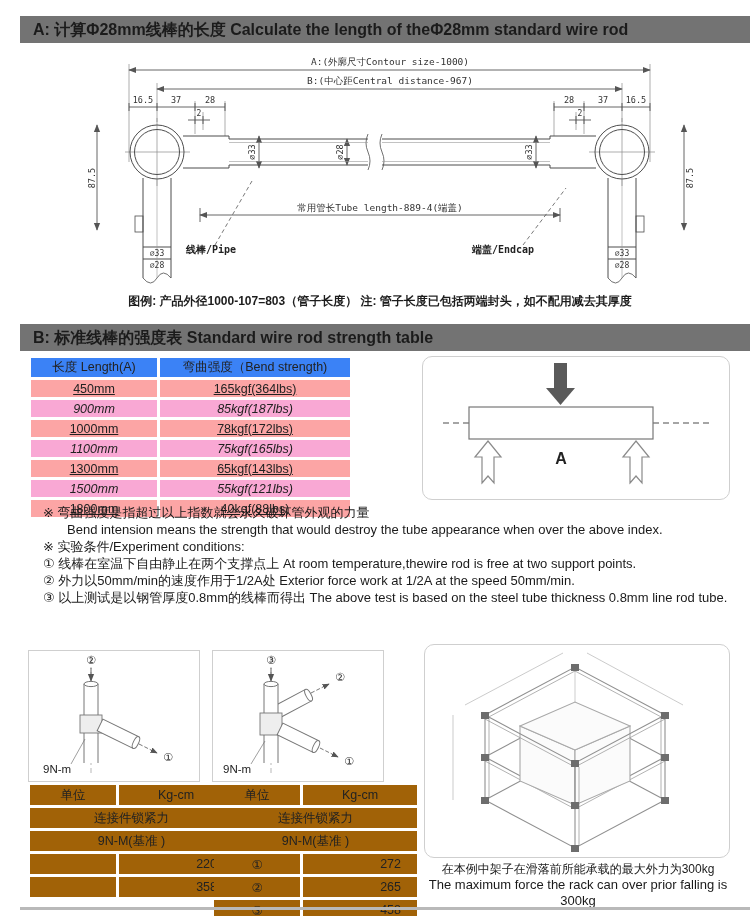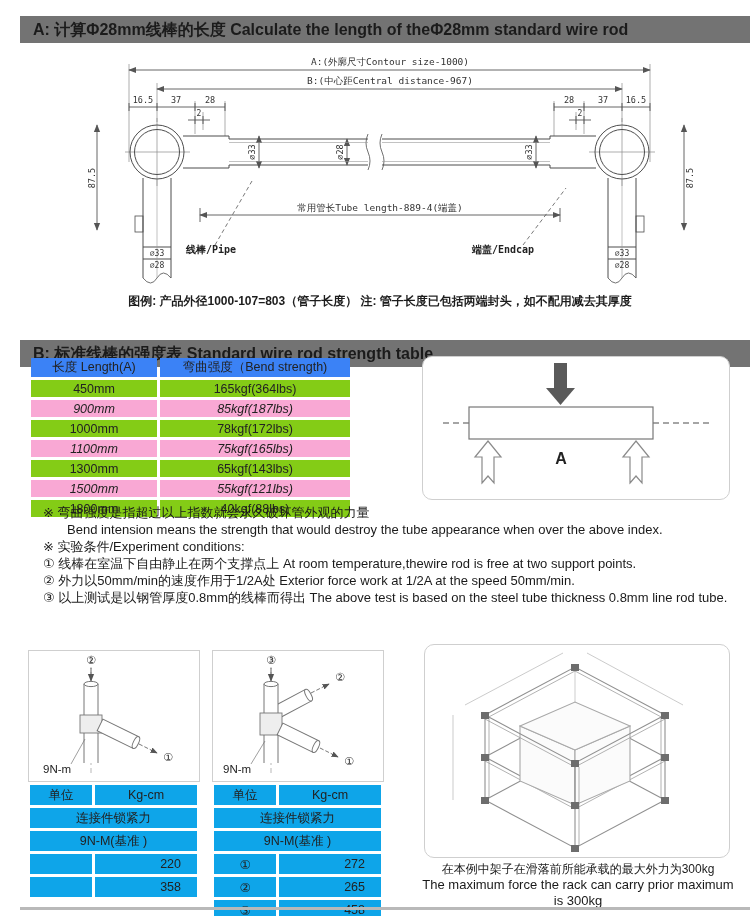--- a/index.html
+++ b/index.html
@@ -1,41 +1,41 @@
 <!DOCTYPE html>
 <html><head>
 <meta charset="utf-8">
 <style>
   html,body{margin:0;padding:0;background:#fff;}
   #page{position:relative;width:750px;height:916px;background:#ffffff;
         font-family:"Liberation Sans","DejaVu Sans",sans-serif;color:#222;overflow:hidden;}
   .hdr{position:absolute;left:20px;width:730px;height:27px;background:#737373;color:#1b1b1b;
        font-weight:bold;font-size:16px;line-height:27px;padding-left:13px;box-sizing:border-box;}
-  #hdrA{top:16px;} #hdrB{top:324px;margin-top:16px;} #hdrC{top:608px;}
+  #hdrA{top:16px;} #hdrB{top:324px;} #hdrC{top:608px;}
   #adraw{position:absolute;left:0;top:50px;}
   .capA{position:absolute;left:55px;width:650px;top:293px;text-align:center;
         font-weight:bold;font-size:12px;color:#1d1d1d;}
   
   .btab{position:absolute;left:28px;top:355px;border-collapse:separate;border-spacing:3px;
         font-size:12.5px;color:#222;}
   .btab th,.btab td{height:15px;text-align:center;padding:1px 4px;font-weight:normal;}
   .btab th{background:#3b82f6;}
   .btab .c1{width:118px;} .btab .c2{width:182px;}
-  .btab tr.alt td{background:#f9a8d4;font-style:italic;} .btab tr.plain td{background:#84cc16;}
+  .btab tr.alt td{background:#f9a8d4;font-style:italic;} .btab tr.plain td{background:#fca5a5;text-decoration:underline;}
   .rbox{position:absolute;border:1px solid #cfcfcf;border-radius:10px;background:#fff;}
   #bbox{left:422px;top:356px;width:306px;height:142px;}
   #cbox{left:424px;top:644px;width:304px;height:212px;}
   .notes{position:absolute;left:24px;top:504px;width:716px;font-size:13px;line-height:17px;color:#1a1a1a;margin-left:19px;}
   .notes .ind{padding-left:24px;}
   
   .jbox{position:absolute;width:170px;height:130px;border:1px solid #cfcfcf;background:#fff;}
   #jbox1{left:28px;top:650px;} #jbox2{left:212px;top:650px;}
   .ctab{position:absolute;border-collapse:separate;border-spacing:3px;font-size:12.5px;color:#222;}
   #ctab1{left:27px;top:782px;} #ctab2{left:211px;top:782px;}
-  .ctab td{background:#0ea5e9;height:20px;text-align:center;padding:0 0;}
+  .ctab td{background:#a16207;height:20px;text-align:center;padding:0 12px;}
   .ctab .c1{width:62px;} .ctab .c2{width:86px;}
   .ctab td.val{text-align:right;padding-right:16px;}
   .cnote{position:absolute;left:418px;top:861px;width:320px;text-align:center;line-height:16px;color:#1a1a1a;}
   .cnote .cn{font-size:12px;} .cnote .en{font-size:13px;}
   .botline{position:absolute;left:20px;top:907px;width:730px;height:3px;background:#b9b9b9;}
   .cad{font-family:"DejaVu Sans Mono",monospace;}
 </style>
 </head>
 <body>
 
@@ -372,17 +372,17 @@
     </tr>
     <tr>
       <td class="c1">③</td>
       <td class="c2 val">458</td>
     </tr>
   </tbody>
     </table>
 
   <div class="cnote">
     <div class="cn">在本例中架子在滑落前所能承载的最大外力为300kg</div>
-    <div class="en">The maximum force the rack can carry prior maximum is 300kg</div>
+    <div class="en">The maximum force the rack can over prior falling is 300kg</div>
   </div>
 
   <div class="botline"></div>
 </div>
 
 </body></html>

